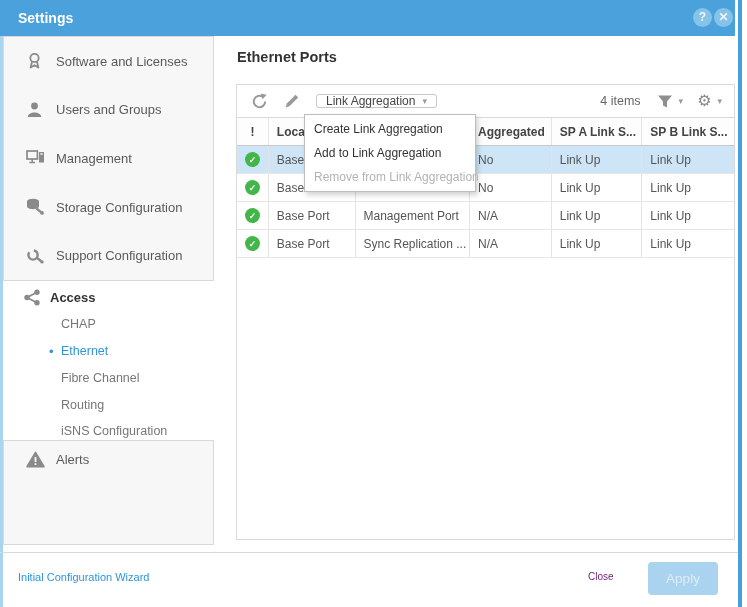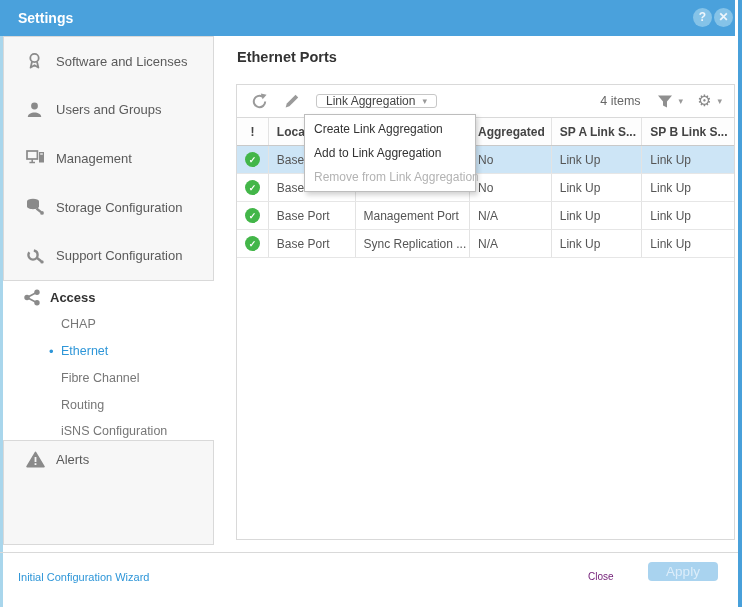--- a/index.html
+++ b/index.html
@@ -78,21 +78,21 @@
   
   .menu { position:absolute; left:304px; top:114px; width:172px; background:#fff; border:1px solid #bdbdbd;
           box-shadow:2px 3px 5px rgba(0,0,0,0.18); z-index:20; padding:2px 0; }
   .menu-item { height:24px; line-height:24px; padding-left:9px; font-size:12px; color:#333; cursor:pointer; white-space:nowrap; }
   .menu-item.disabled { color:#b3b3b3; cursor:default; }
 
   
   .footer-divider { position:absolute; left:0; top:552px; width:738px; height:1px; background:#d9d9d9; }
   .wizard-link { position:absolute; left:18px; top:571px; font-size:11px; color:#2e96d8; cursor:pointer; }
   .close-link { position:absolute; left:588px; top:571px; font-size:10px; color:#701a75; cursor:pointer; }
-  .apply-btn { position:absolute; left:648px; top:562px; width:70px; height:19px; background:#a9d3ef;
+  .apply-btn { position:absolute; left:648px; top:562px; width:70px; height:33px; background:#a9d3ef;
                border:none; border-radius:4px; color:#dcedfa; font-size:13.5px; font-family:inherit; }
 </style>
 </head>
 <body>
 
 <div class="canvas">
 
   <div class="left-stripe"></div>
   <div class="right-stripe"></div>
 

